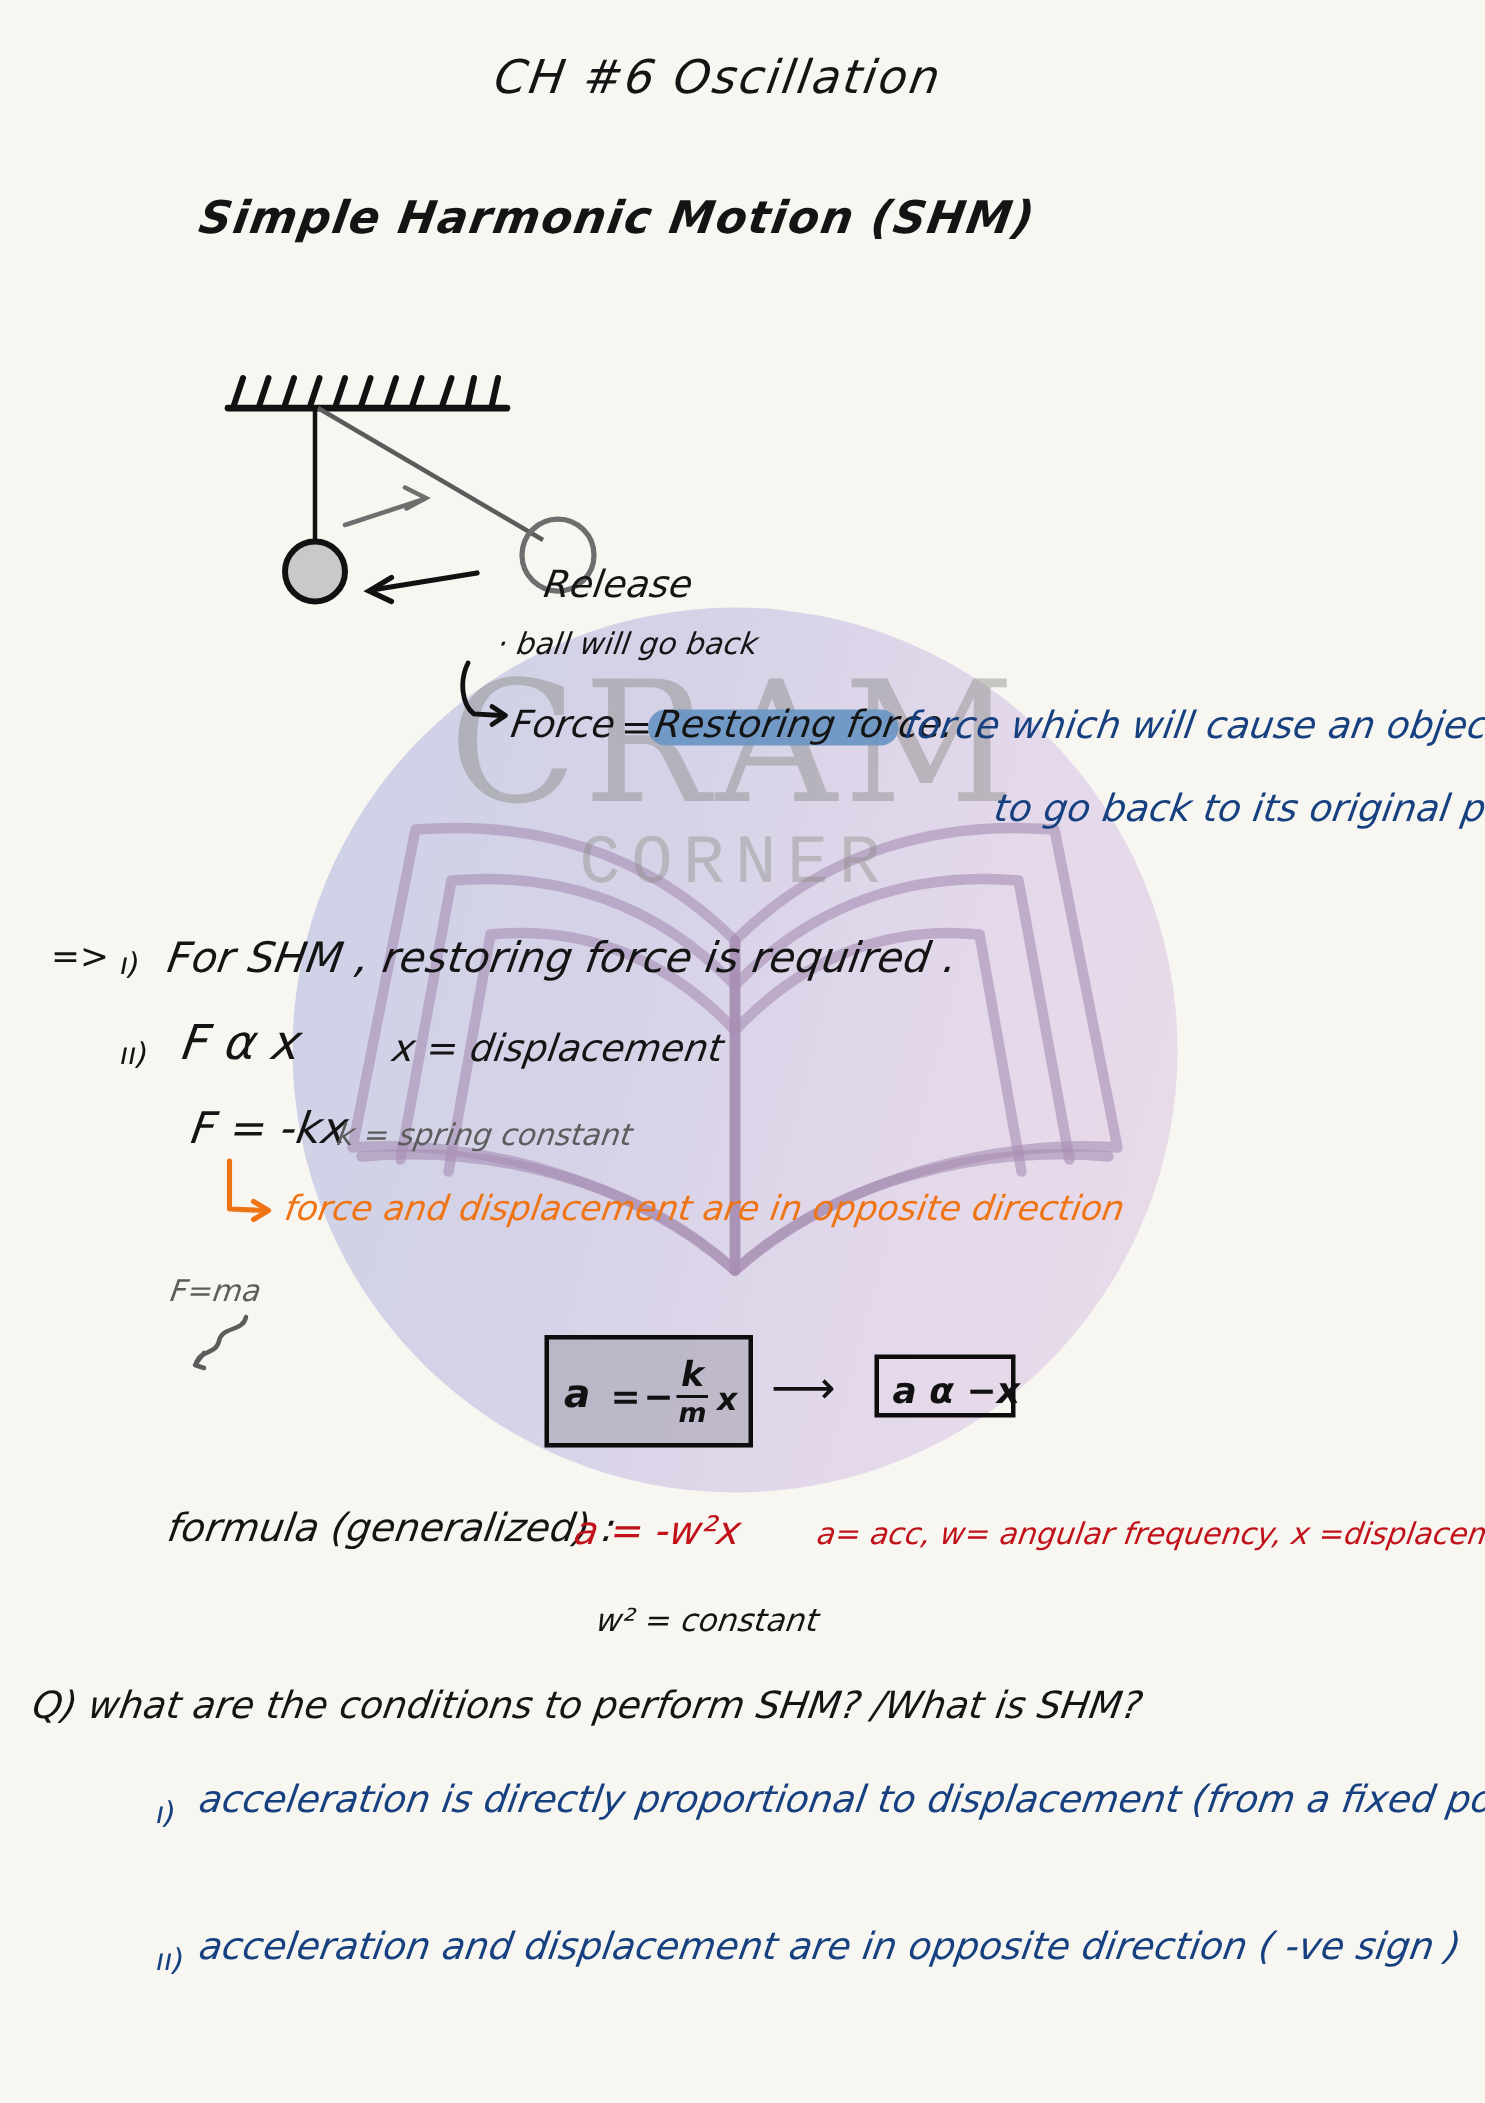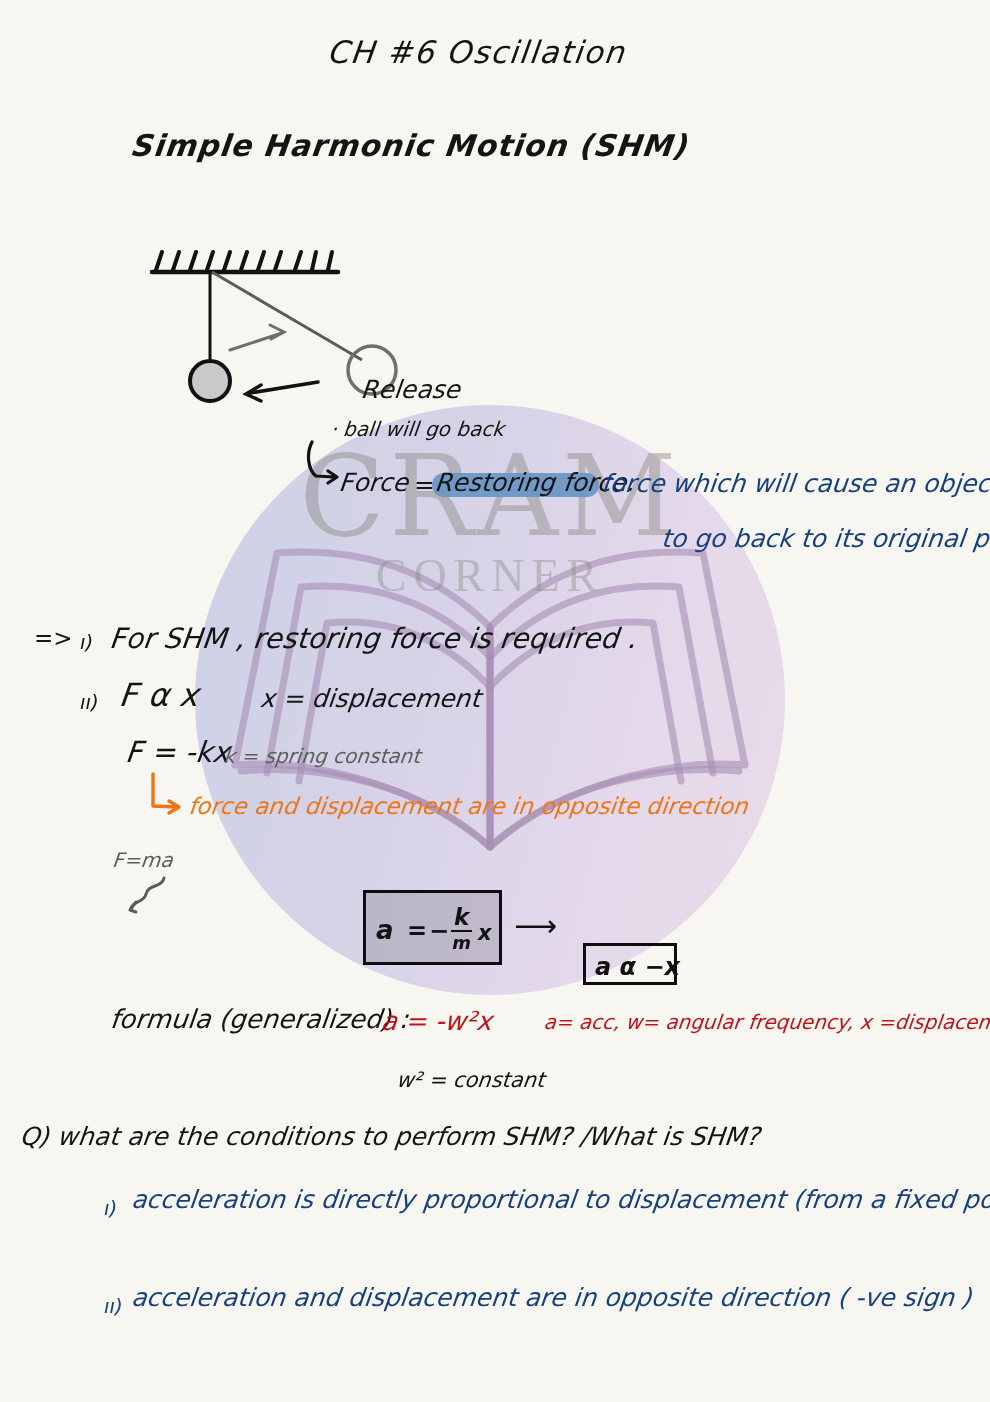--- a/index.html
+++ b/index.html
@@ -51,21 +51,21 @@
     font-weight: 400;
     color: rgba(128,128,120,0.40);
     line-height: 1;
   }
   #wm-corner {
     position: absolute;
     left: 50px;
     top: 148px;
     width: 490px;
     text-align: center;
-    font-family: Liberation Serif, serif;
+    font-family: Liberation Mono, monospace;
     font-size: 46px;
     letter-spacing: 7px;
     color: rgba(140,140,132,0.42);
     line-height: 1;
   }
 
   
   .hw {
     position: absolute;
     font-family: "DejaVu Sans", sans-serif;
@@ -125,21 +125,20 @@
   .eq-box {
     position: absolute;
     border: 3px solid #0d0d0d;
     box-sizing: border-box;
   }
   #box-main {
     background: rgba(120,120,128,0.30);
   }
   #box-alpha {
     background: transparent;
-    margin-top: 40px;
   }
   .box-text {
     position: absolute;
     font-style: italic;
     font-weight: 600;
     color: #111;
     white-space: nowrap;
   }
   .frac {
     display: inline-block;

